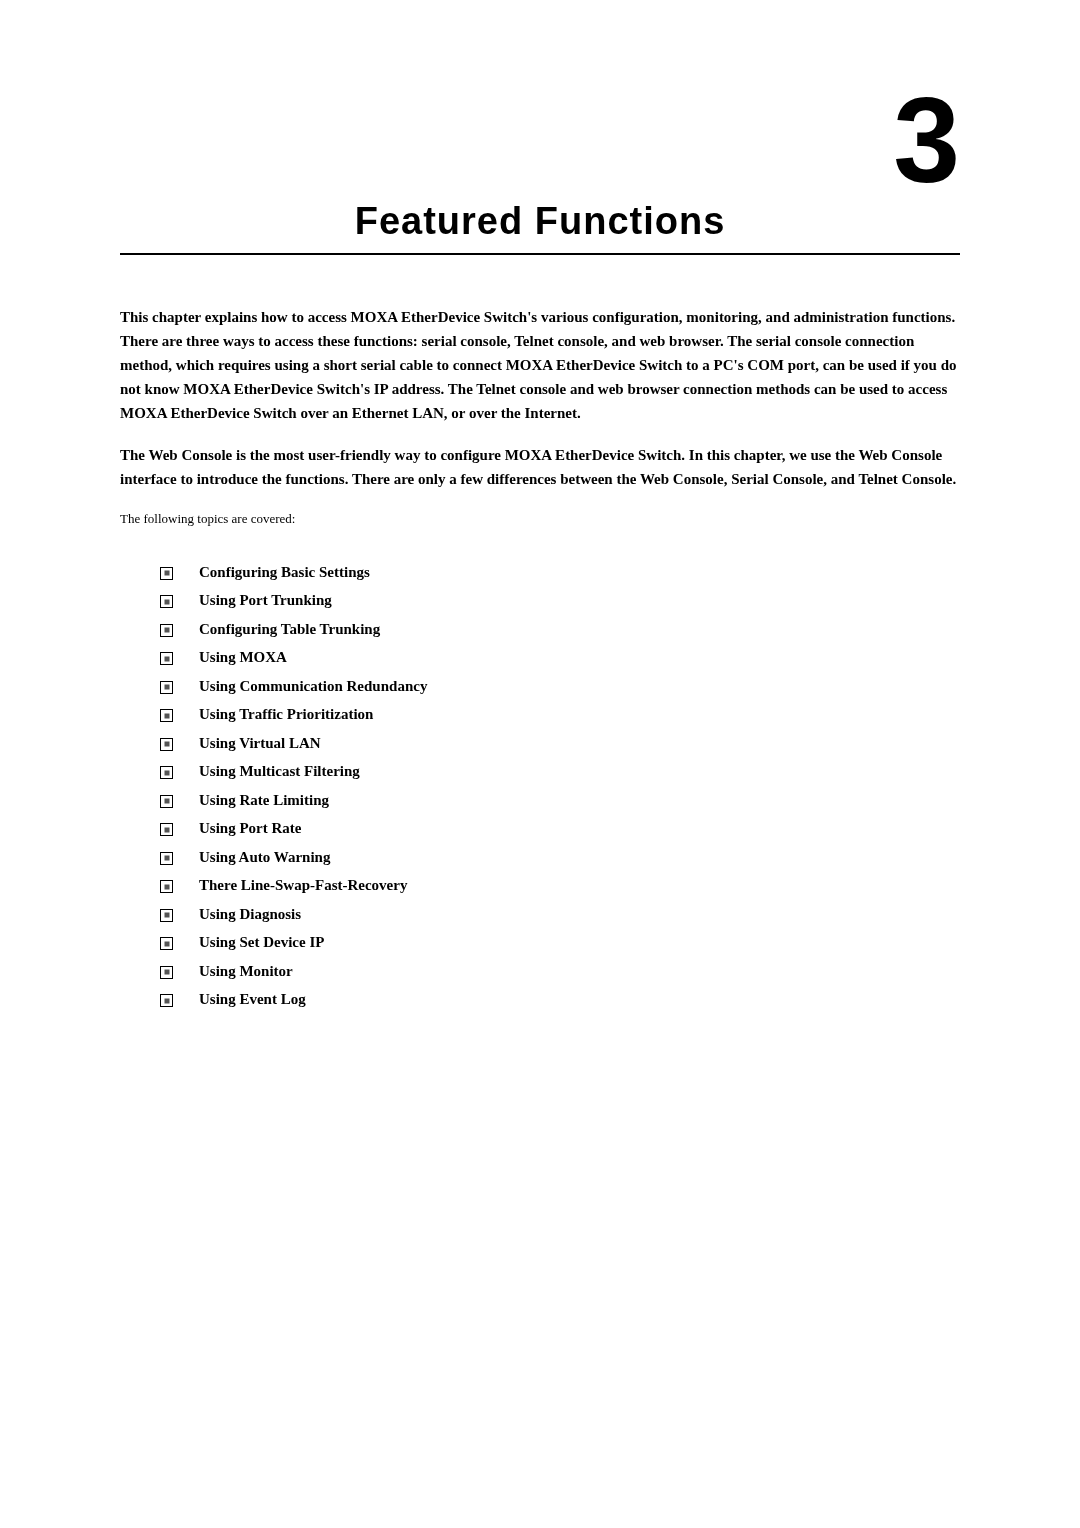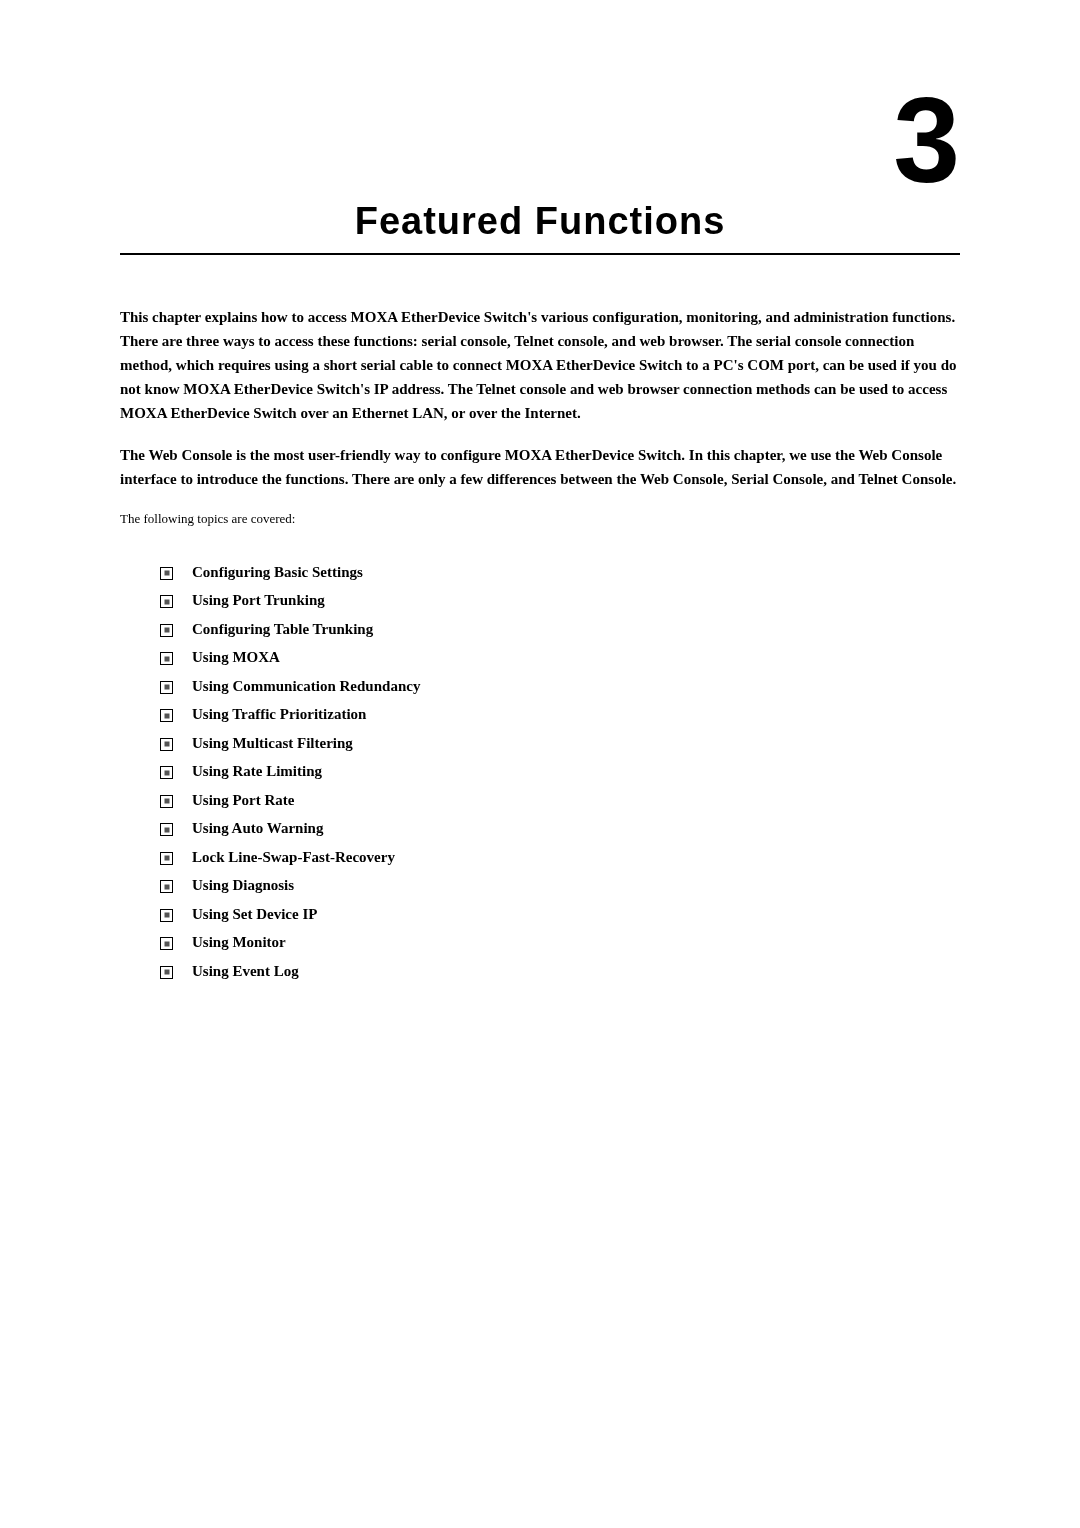--- a/index.html
+++ b/index.html
@@ -68,21 +68,21 @@
       padding: 0;
       margin-left: 40px;
     }
 
     .topics-list li {
       font-size: 15px;
       font-weight: bold;
       line-height: 1.9;
       display: flex;
       align-items: center;
-      gap: 19px;
+      gap: 26px;
     }
 
     .checkbox-icon {
       display: inline-block;
       width: 13px;
       height: 13px;
       border: 1.5px solid #000000;
       flex-shrink: 0;
       position: relative;
       top: 1px;
@@ -133,37 +133,41 @@
       <li>
         <span class="checkbox-icon"></span>
         <span>Using Communication Redundancy</span>
       </li>
       <li>
         <span class="checkbox-icon"></span>
         <span>Using Traffic Prioritization</span>
       </li>
       <li>
         <span class="checkbox-icon"></span>
+        <span>Using Virtual LAN</span>
+      </li>
+      <li>
+        <span class="checkbox-icon"></span>
         <span>Using Multicast Filtering</span>
       </li>
       <li>
         <span class="checkbox-icon"></span>
         <span>Using Rate Limiting</span>
       </li>
       <li>
         <span class="checkbox-icon"></span>
         <span>Using Port Rate</span>
       </li>
       <li>
         <span class="checkbox-icon"></span>
         <span>Using Auto Warning</span>
       </li>
       <li>
         <span class="checkbox-icon"></span>
-        <span>Lock Line-Swap-Fast-Recovery</span>
+        <span>There Line-Swap-Fast-Recovery</span>
       </li>
       <li>
         <span class="checkbox-icon"></span>
         <span>Using Diagnosis</span>
       </li>
       <li>
         <span class="checkbox-icon"></span>
         <span>Using Set Device IP</span>
       </li>
       <li>

